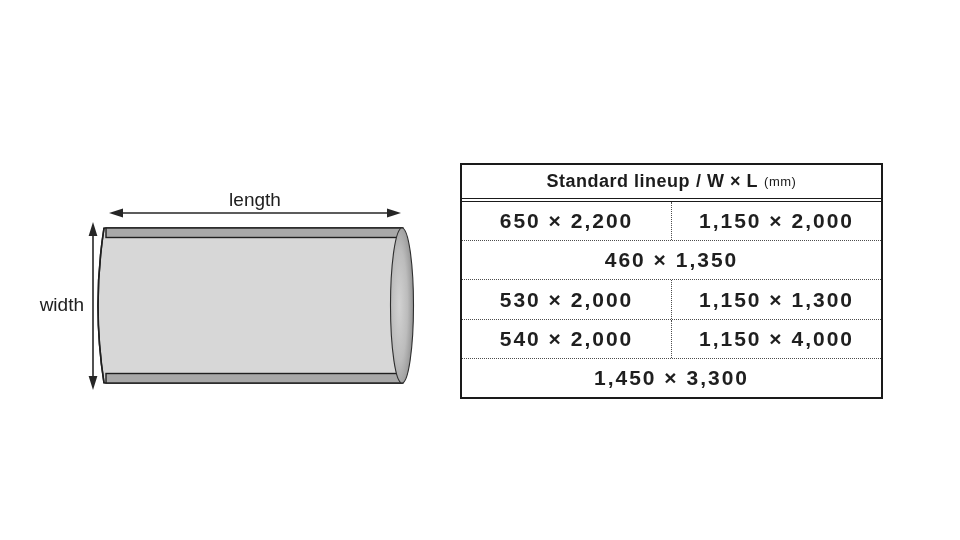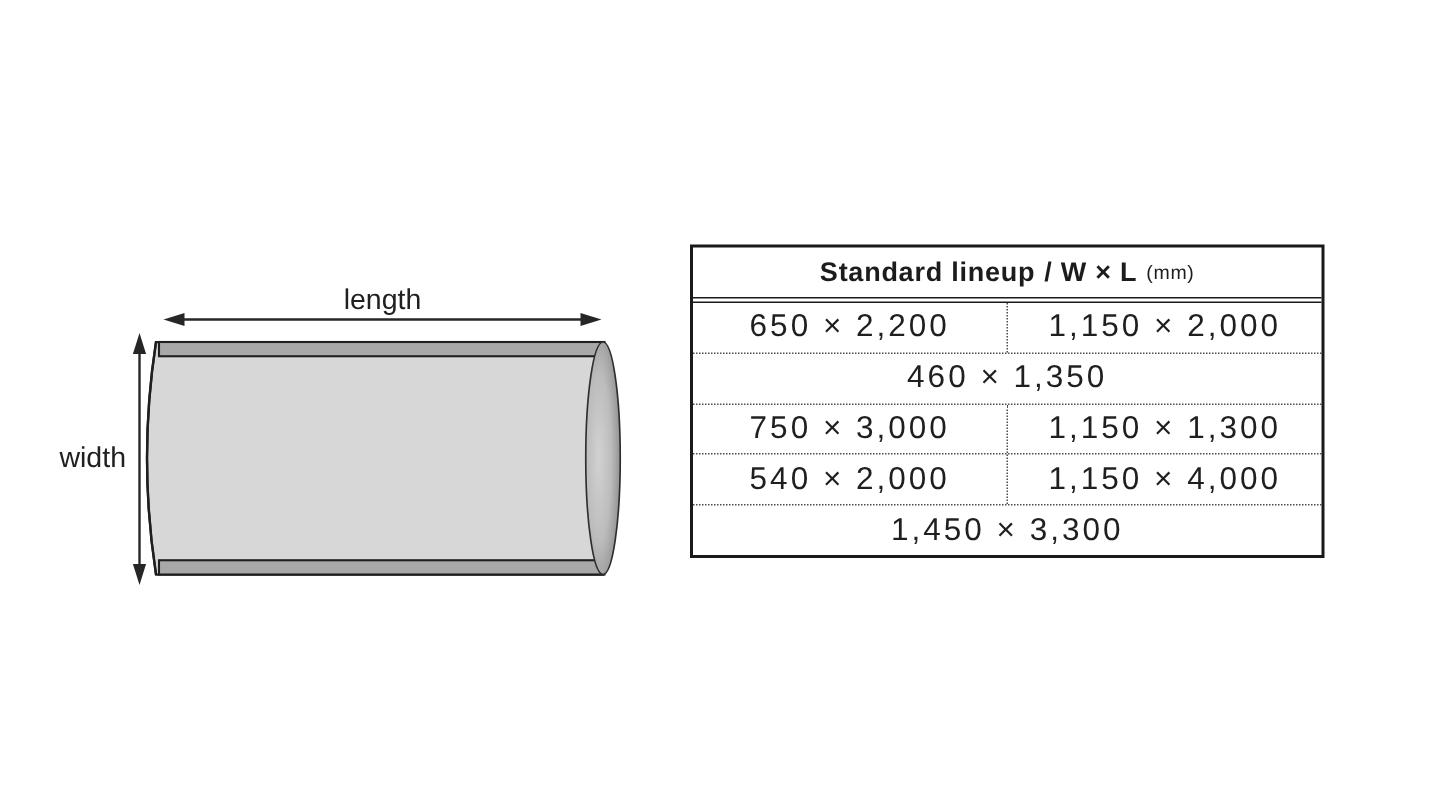--- a/index.html
+++ b/index.html
@@ -29,21 +29,21 @@
     font-size: 19px;
     fill: #202020;
   }
 
   
   .spec-table {
     position: absolute;
     left: 460px;
     top: 163px;
     width: 423px;
-    height: 209px;
+    height: 236px;
     box-sizing: border-box;
     border: 2px solid #1a1a1a;
     background: #ffffff;
     display: flex;
     flex-direction: column;
   }
   .spec-header {
     height: 33px;
     flex: 0 0 auto;
     border-bottom: 4px double #1a1a1a;
@@ -74,20 +74,21 @@
   }
   .spec-cell {
     flex: 1 1 0;
     display: flex;
     align-items: center;
     justify-content: center;
     font-size: 21px;
     color: #1f1f1f;
     letter-spacing: 2px;
     white-space: nowrap;
+    font-weight: bold;
   }
   .spec-cell + .spec-cell {
     border-left: 1px dotted #4d4d4d;
   }
 </style>
 </head>
 <body>
 
 <div class="stage">
 
@@ -138,21 +139,21 @@
     </div>
     <div class="spec-body">
       <div class="spec-row">
         <div class="spec-cell">650 × 2,200</div>
         <div class="spec-cell">1,150 × 2,000</div>
       </div>
       <div class="spec-row">
         <div class="spec-cell">460 × 1,350</div>
       </div>
       <div class="spec-row">
-        <div class="spec-cell">750 × 3,000</div>
+        <div class="spec-cell">530 × 2,000</div>
         <div class="spec-cell">1,150 × 1,300</div>
       </div>
       <div class="spec-row">
         <div class="spec-cell">540 × 2,000</div>
         <div class="spec-cell">1,150 × 4,000</div>
       </div>
       <div class="spec-row">
         <div class="spec-cell">1,450 × 3,300</div>
       </div>
     </div>

